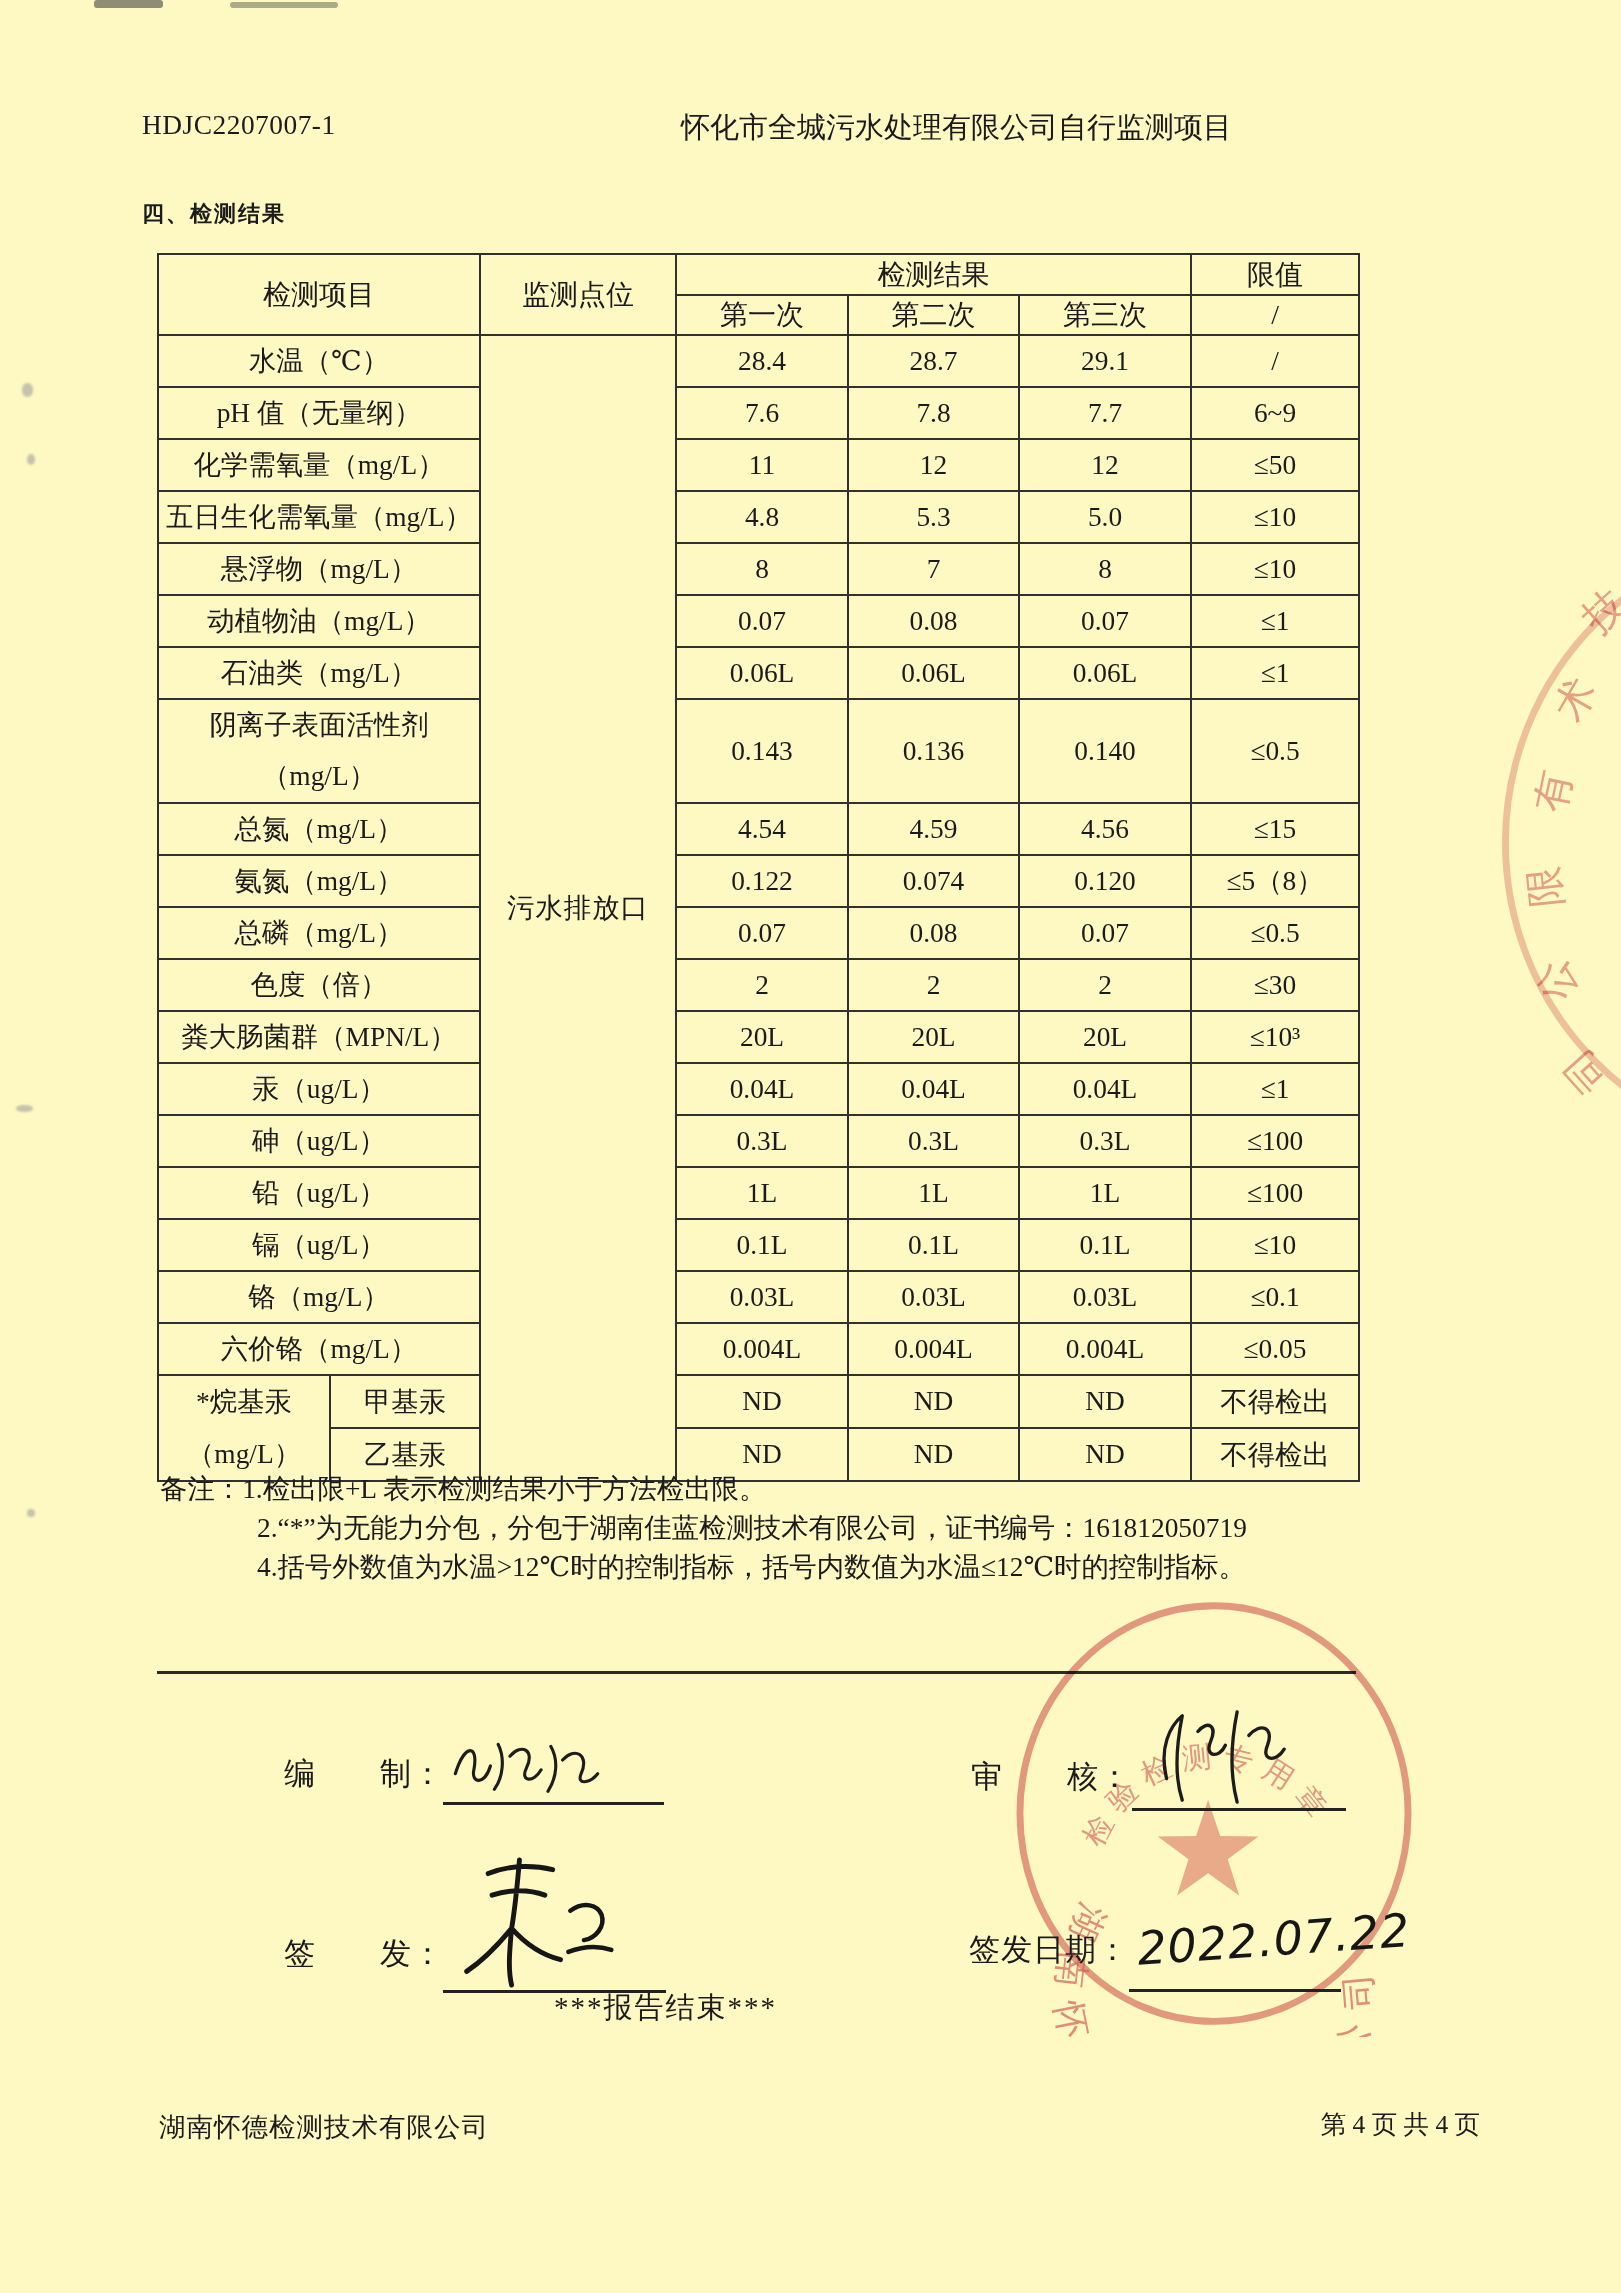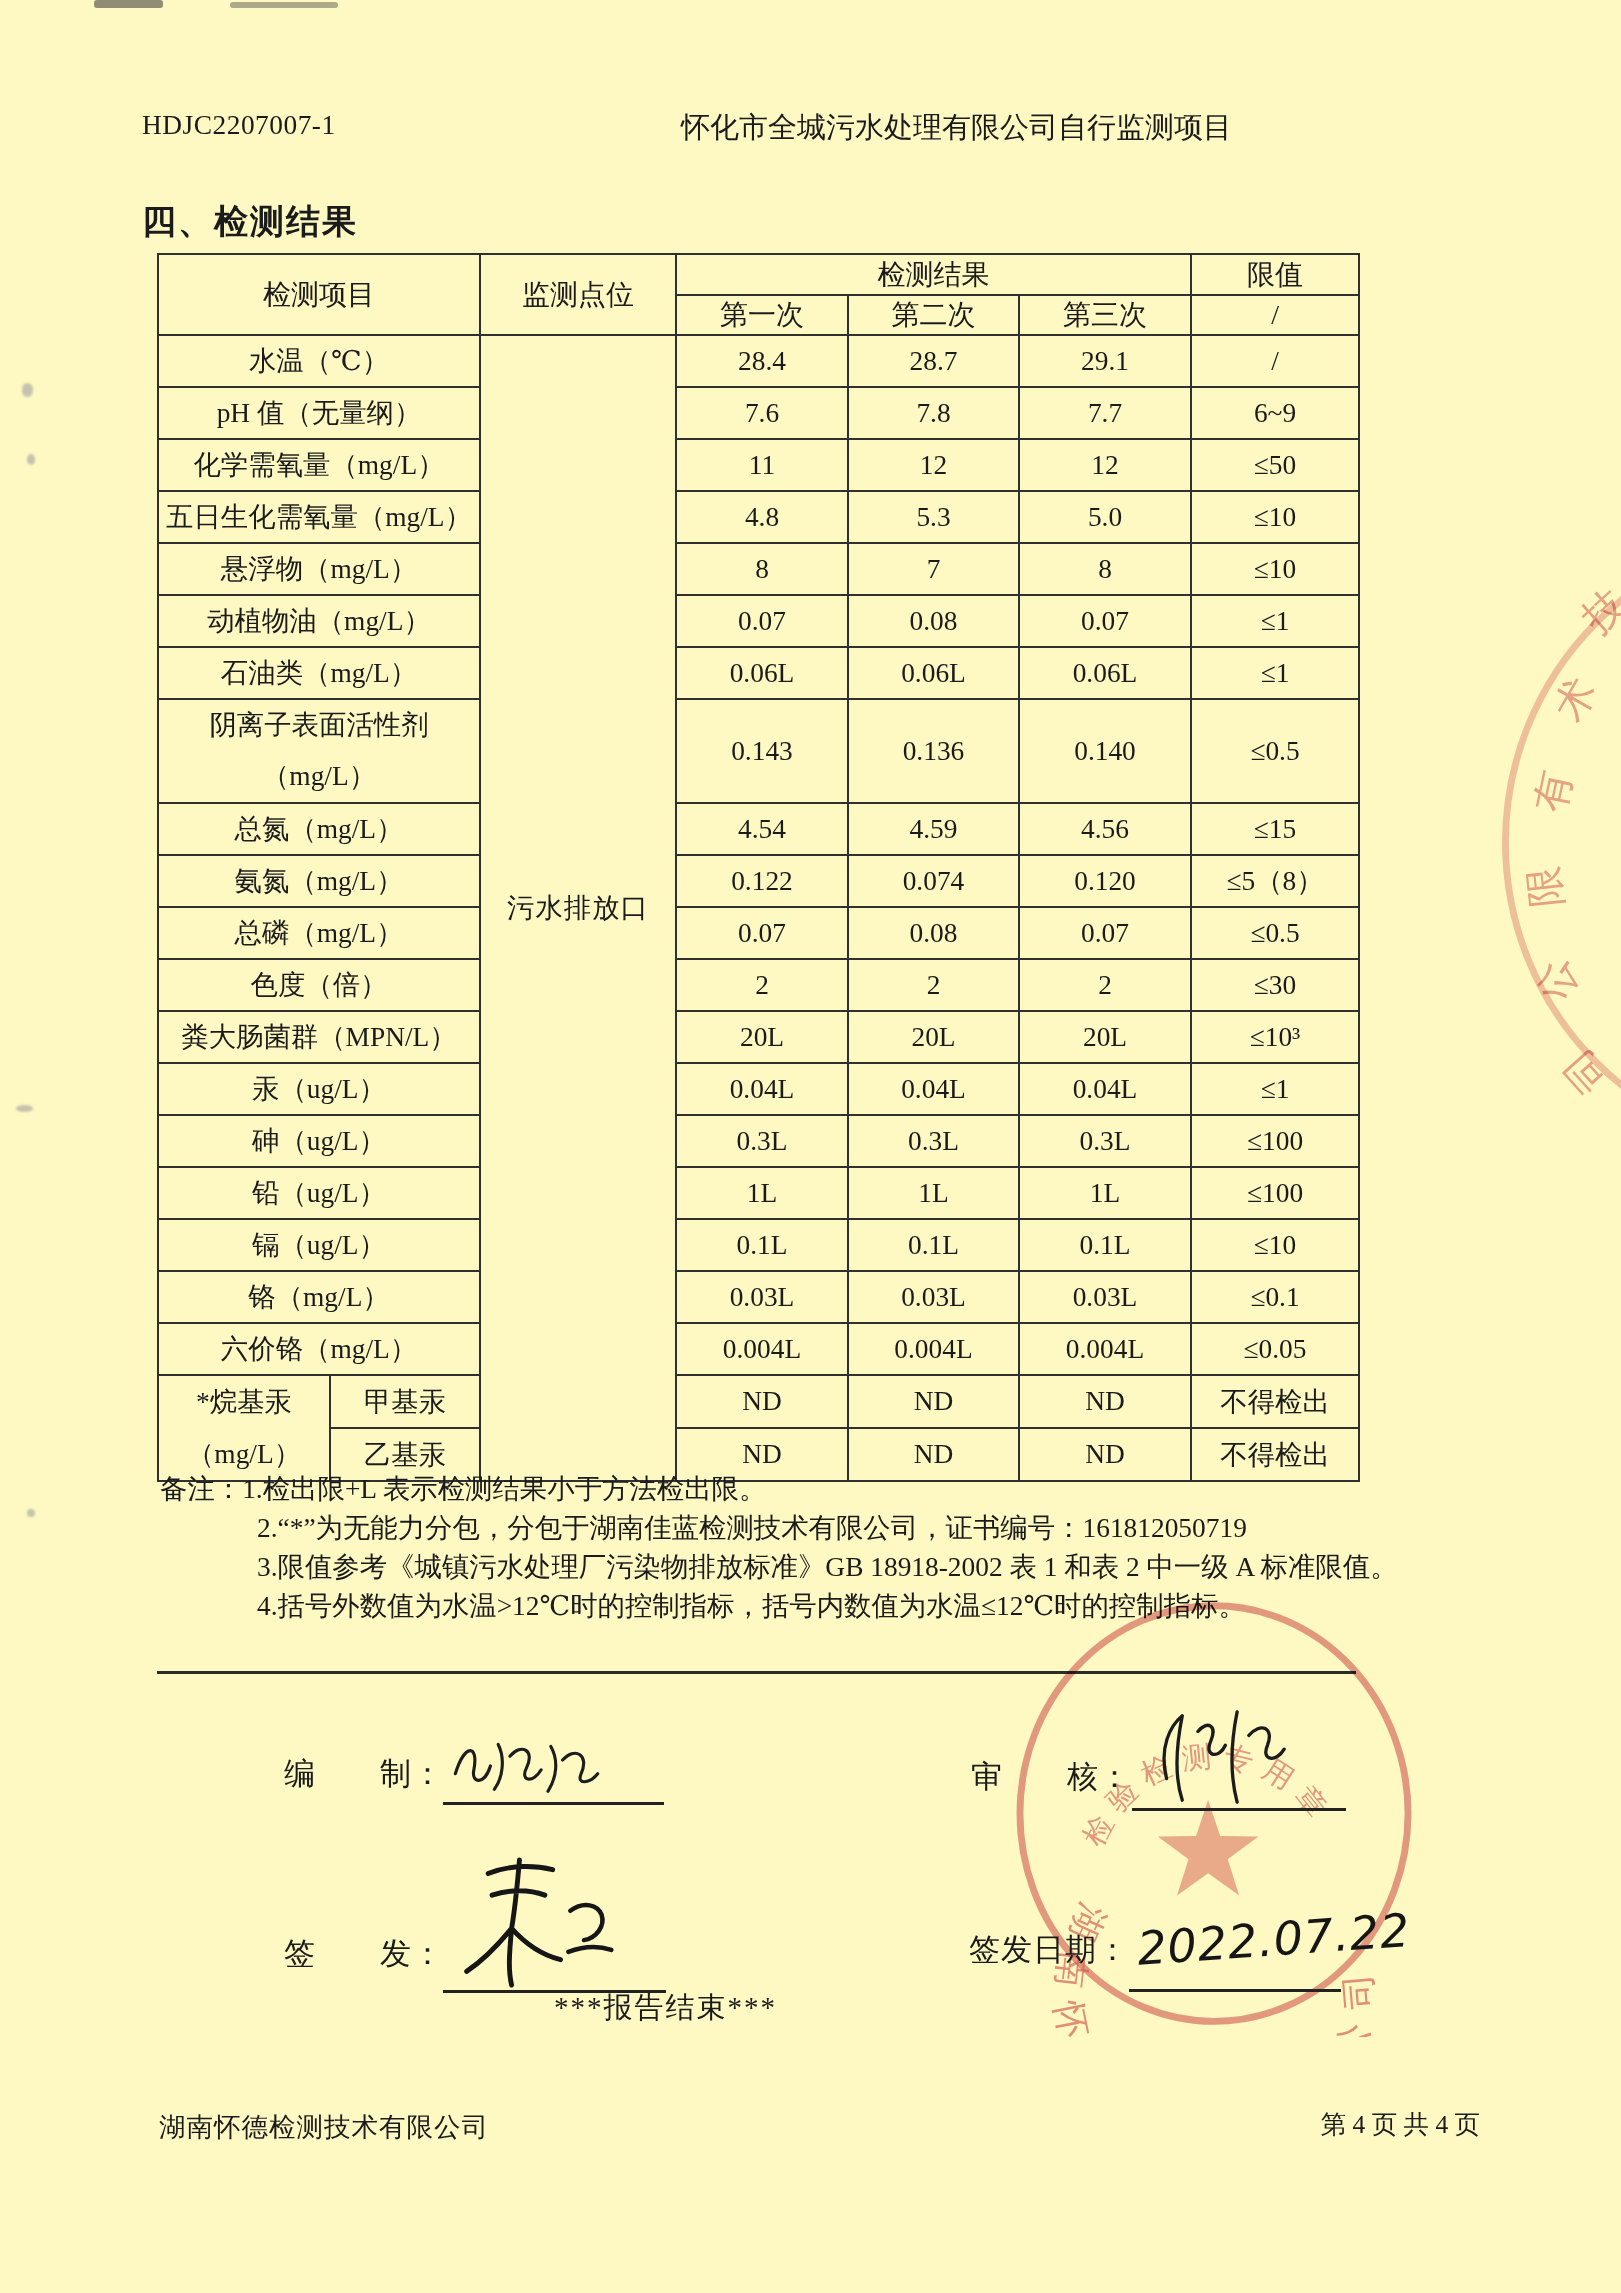--- a/index.html
+++ b/index.html
@@ -9,21 +9,21 @@
     background:#fef9c3;
     overflow:hidden;
     font-family:"Liberation Serif","DejaVu Serif",serif;
     color:#1b1b1b;
   }
   .abs{position:absolute;}
 
   
   .doc-code{left:142px;top:110px;font-size:27.4px;letter-spacing:0.5px;}
   .doc-title{left:681px;top:108px;font-size:29px;}
-  .section-title{left:142px;top:199px;font-size:34px;font-weight:600;letter-spacing:2px;}
+  .section-title{left:142px;top:199px;font-size:22px;font-weight:600;letter-spacing:2px;}
 
   
   table.report{
     position:absolute;left:157px;top:253px;width:1199px;
     border-collapse:collapse;table-layout:fixed;
     text-align:center;border:2.9px solid #222;
   }
   table.report th, table.report td{
     border:2px solid #303030;font-weight:normal;
     font-size:27.4px;padding:0 2.9px;vertical-align:middle;
@@ -261,21 +261,20 @@
         <td>ND</td>
         <td>ND</td>
         <td>不得检出</td>
       </tr>
     </tbody>
   </table>
 
   <div class="abs notes">
     <div class="n-first">备注：1.检出限+L 表示检测结果小于方法检出限。</div>
     <div class="n-rest">2.“*”为无能力分包，分包于湖南佳蓝检测技术有限公司，证书编号：161812050719</div>
-    <div class="n-rest">3.限值参考《城镇污水处理厂污染物排放标准》GB 18918-2002 表 1 和表 2 中一级 A 标准限值。</div>
     <div class="n-rest">4.括号外数值为水温&gt;12℃时的控制指标，括号内数值为水温≤12℃时的控制指标。</div>
   </div>
   <div class="abs notes-rule"></div>
 
   <svg class="abs seal" style="left:1008px;top:1596px;" width="412" height="441" viewBox="0 0 420 450">
     <defs>
       <path id="ringArc" d="M 79 312 A 160 168 0 1 0 341 312" fill="none"></path>
       <path id="botArc" d="M 95 258 A 122 126 0 0 1 325 258" fill="none"></path>
     </defs>
     <ellipse cx="210" cy="222" rx="198" ry="212" fill="none" stroke="#cf5a66" stroke-width="7" opacity="0.6"></ellipse>

